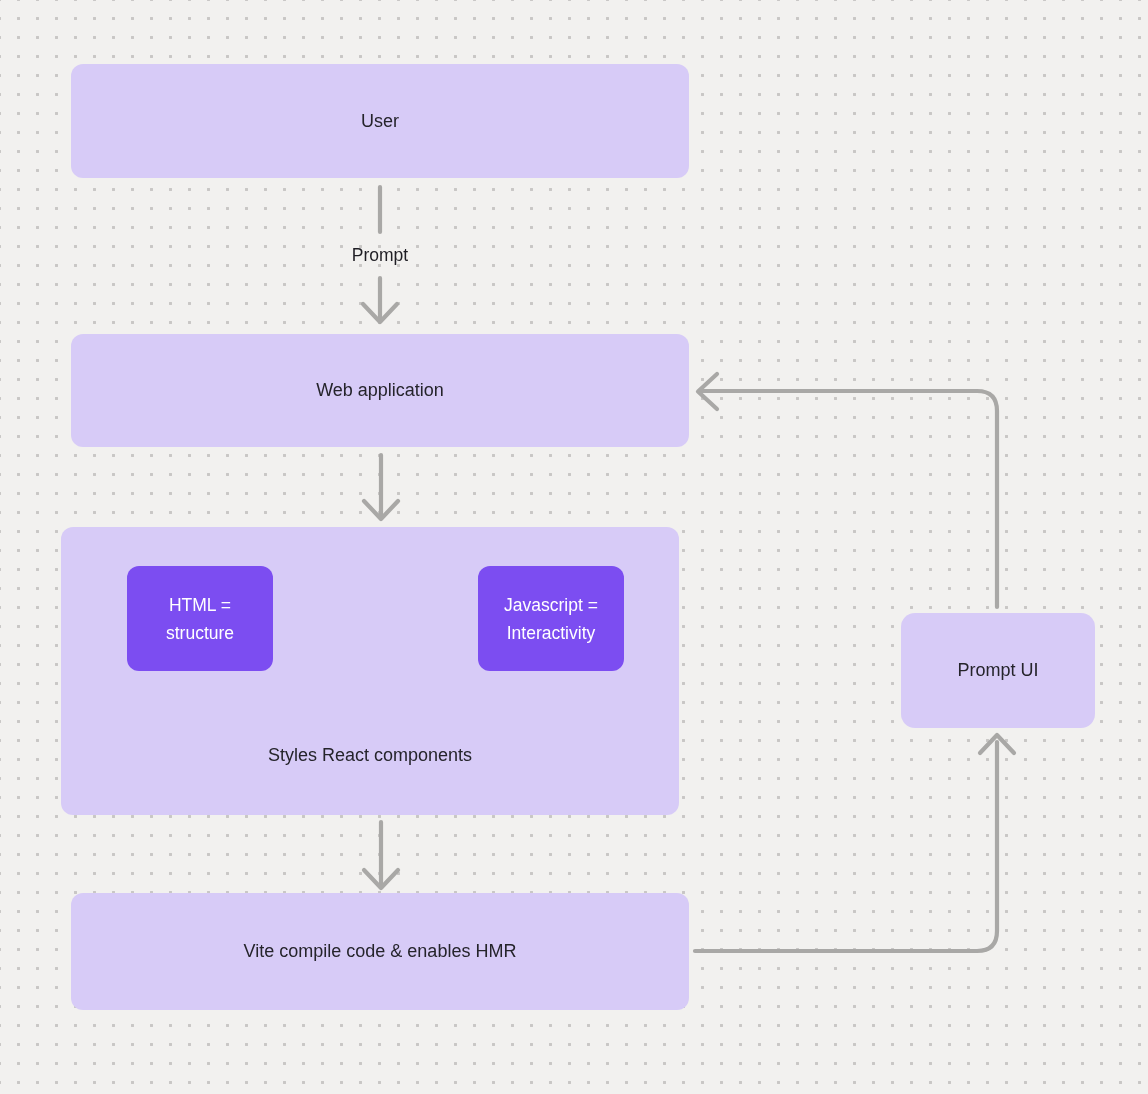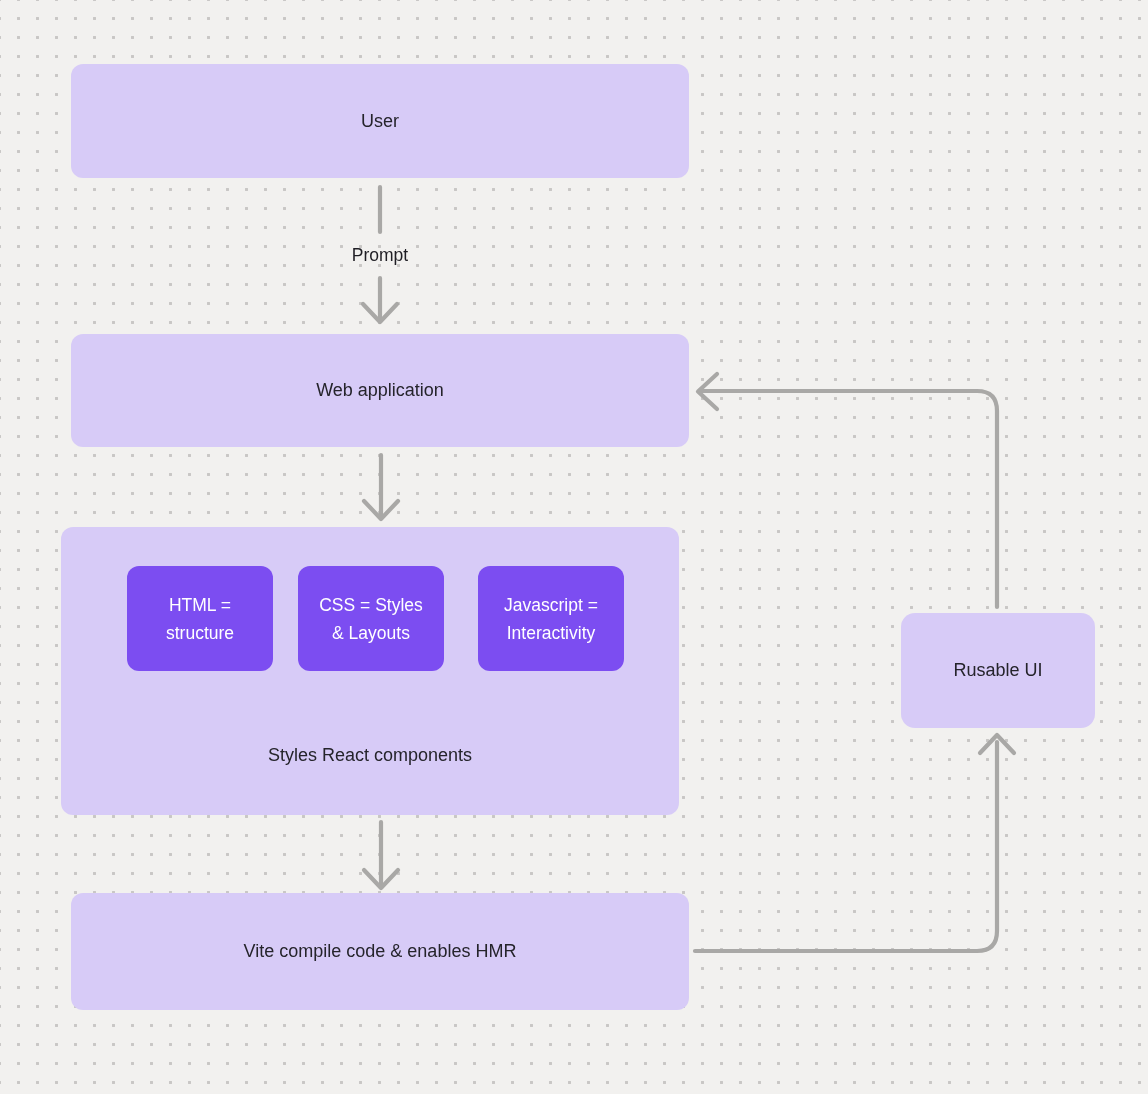--- a/index.html
+++ b/index.html
@@ -119,32 +119,28 @@
 
   <div class="node node-webapp">
     <span>Web application</span>
   </div>
 
   <div class="node node-components">
     <div class="child-box child-html">
       <span>HTML =</span>
       <span>structure</span>
     </div>
-    <div class="child-box child-css">
-      <span>CSS = Styles</span>
-      <span>&amp; Layouts</span>
-    </div>
     <div class="child-box child-js">
       <span>Javascript =</span>
       <span>Interactivity</span>
     </div>
     <div class="components-caption">Styles React components</div>
   </div>
 
   <div class="node node-vite">
     <span>Vite compile code &amp; enables HMR</span>
   </div>
 
   <div class="node node-render">
-    <span>Rusable UI</span>
+    <span>Prompt UI</span>
   </div>
 
 </div>
 
 </body></html>

